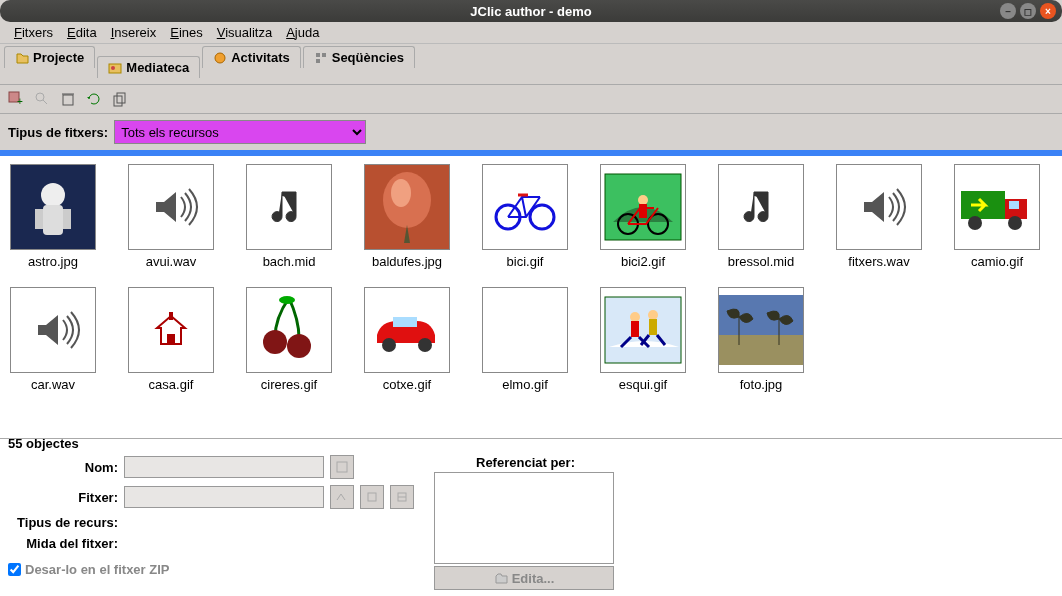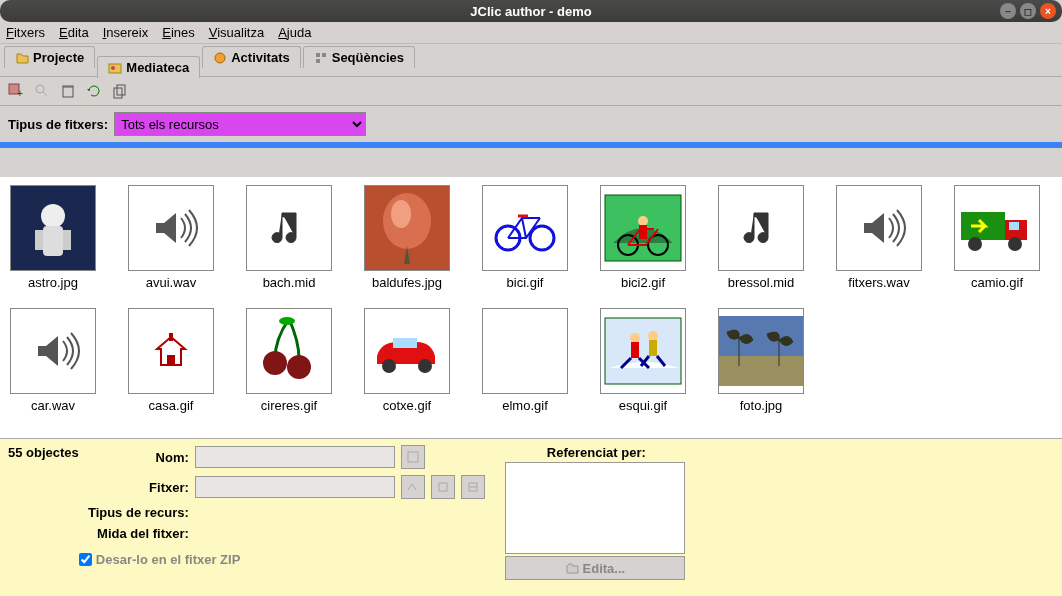--- a/index.html
+++ b/index.html
@@ -1,36 +1,36 @@
 <!DOCTYPE html>
 <html><head>
 <meta charset="utf-8">
 <style>
 * { box-sizing: border-box; margin: 0; padding: 0; font-family: sans-serif; }
 body { background: #d6d2cf; font-size: 12px; width: 1062px; height: 596px; overflow: hidden; display: flex; flex-direction: column; }
 .titlebar { background: linear-gradient(#4a4a48,#3b3b39); height: 22px; display: flex; align-items: center; justify-content: center; position: relative; color: #fff; font-weight: bold; font-size: 13px; border-radius: 10px; }
 .winbtns { position: absolute; right: 6px; display: flex; gap: 4px; }
 .winbtn { width: 16px; height: 16px; border-radius: 50%; display: flex; align-items: center; justify-content: center; font-size: 10px; color: #333; }
 .min { background: #888; } .max { background: #888; } .close { background: #e95420; color: #fff; }
-.menubar { background: #d6d2cf; height: 22px; display: flex; align-items: center; padding: 0 6px; gap: 14px; font-size: 13px; border-bottom: 1px solid #bbb; }
+.menubar { background: #d6d2cf; height: 22px; display: flex; align-items: center; padding: 0 14px; gap: 14px; font-size: 13px; border-bottom: 1px solid #bbb; }
 .menubar span u { text-decoration: underline; }
-.tabs { display: flex; background: #d6d2cf; padding: 2px 4px 8px; border-bottom: 1px solid #aaa; }
+.tabs { display: flex; background: #d6d2cf; padding: 2px 4px 16px; border-bottom: 1px solid #aaa; }
 .tab { padding: 3px 10px; border: 1px solid #aaa; border-bottom: none; background: #d6d2cf; display: flex; align-items: center; gap: 4px; font-size: 13px; font-weight: bold; cursor: pointer; margin-right: 2px; border-radius: 3px 3px 0 0; }
 .tab.active { background: #d6d2cf; position: relative; top: 10px; }
 .tabicon { width: 14px; height: 14px; display: inline-block; }
 .toolbar { background: #d6d2cf; padding: 4px 6px; display: flex; gap: 6px; border-bottom: 1px solid #aaa; }
 .tbtn { width: 20px; height: 20px; display: flex; align-items: center; justify-content: center; cursor: pointer; }
 .filterbar { background: #d6d2cf; padding: 6px 8px; display: flex; align-items: center; gap: 6px; border-bottom: 6px solid #3b82f6; font-size: 13px; font-weight: bold; }
 .filterbar select { font-size: 13px; padding: 2px; width: 252px; height: 24px; border: 1px solid #888; background: #d946ef; }
-.gallery { background: #fff; flex: 1; overflow: hidden; padding: 8px; display: flex; flex-wrap: wrap; gap: 18px 28px; align-content: flex-start; margin-top: 29px; }
+.gallery { background: #fff; flex: 1; overflow: hidden; padding: 8px; display: flex; flex-wrap: wrap; gap: 18px 28px; align-content: flex-start; }
 .item { width: 90px; display: flex; flex-direction: column; align-items: center; gap: 4px; cursor: pointer; }
 .thumb { width: 86px; height: 86px; border: 1px solid #888; background: #fff; display: flex; align-items: center; justify-content: center; overflow: hidden; }
 .thumb svg { max-width: 100%; max-height: 100%; }
 .itemlabel { font-size: 13px; color: #000; text-align: center; }
-.bottompane { background: #fef9c3; border-top: 1px solid #aaa; padding: 6px 8px; height: 158px; display: flex; flex-direction: row; font-size: 13px; justify-content: flex-end; }
+.bottompane { background: #ffffff; border-top: 1px solid #aaa; padding: 6px 8px; height: 158px; display: flex; flex-direction: column; font-size: 13px; justify-content: flex-end; }
 .status { font-weight: bold; margin-bottom: 4px; }
 .botcols { display: flex; gap: 20px; flex: 1; }
 .leftform { display: flex; flex-direction: column; gap: 6px; }
 .frow { display: flex; align-items: center; gap: 6px; }
 .flabel { width: 110px; text-align: right; font-weight: bold; }
 .finput { width: 200px; height: 22px; border: 1px solid #999; background: #e8e6e4; }
 .sqbtn { width: 24px; height: 24px; border: 1px solid #999; background: #d6d2cf; display: flex; align-items: center; justify-content: center; cursor: pointer; }
 .refbox { display: flex; flex-direction: column; }
 .reflabel { font-weight: bold; margin-bottom: 2px; padding-left: 42px; }
 .refarea { width: 180px; height: 92px; border: 1px solid #999; background: #fff; }

